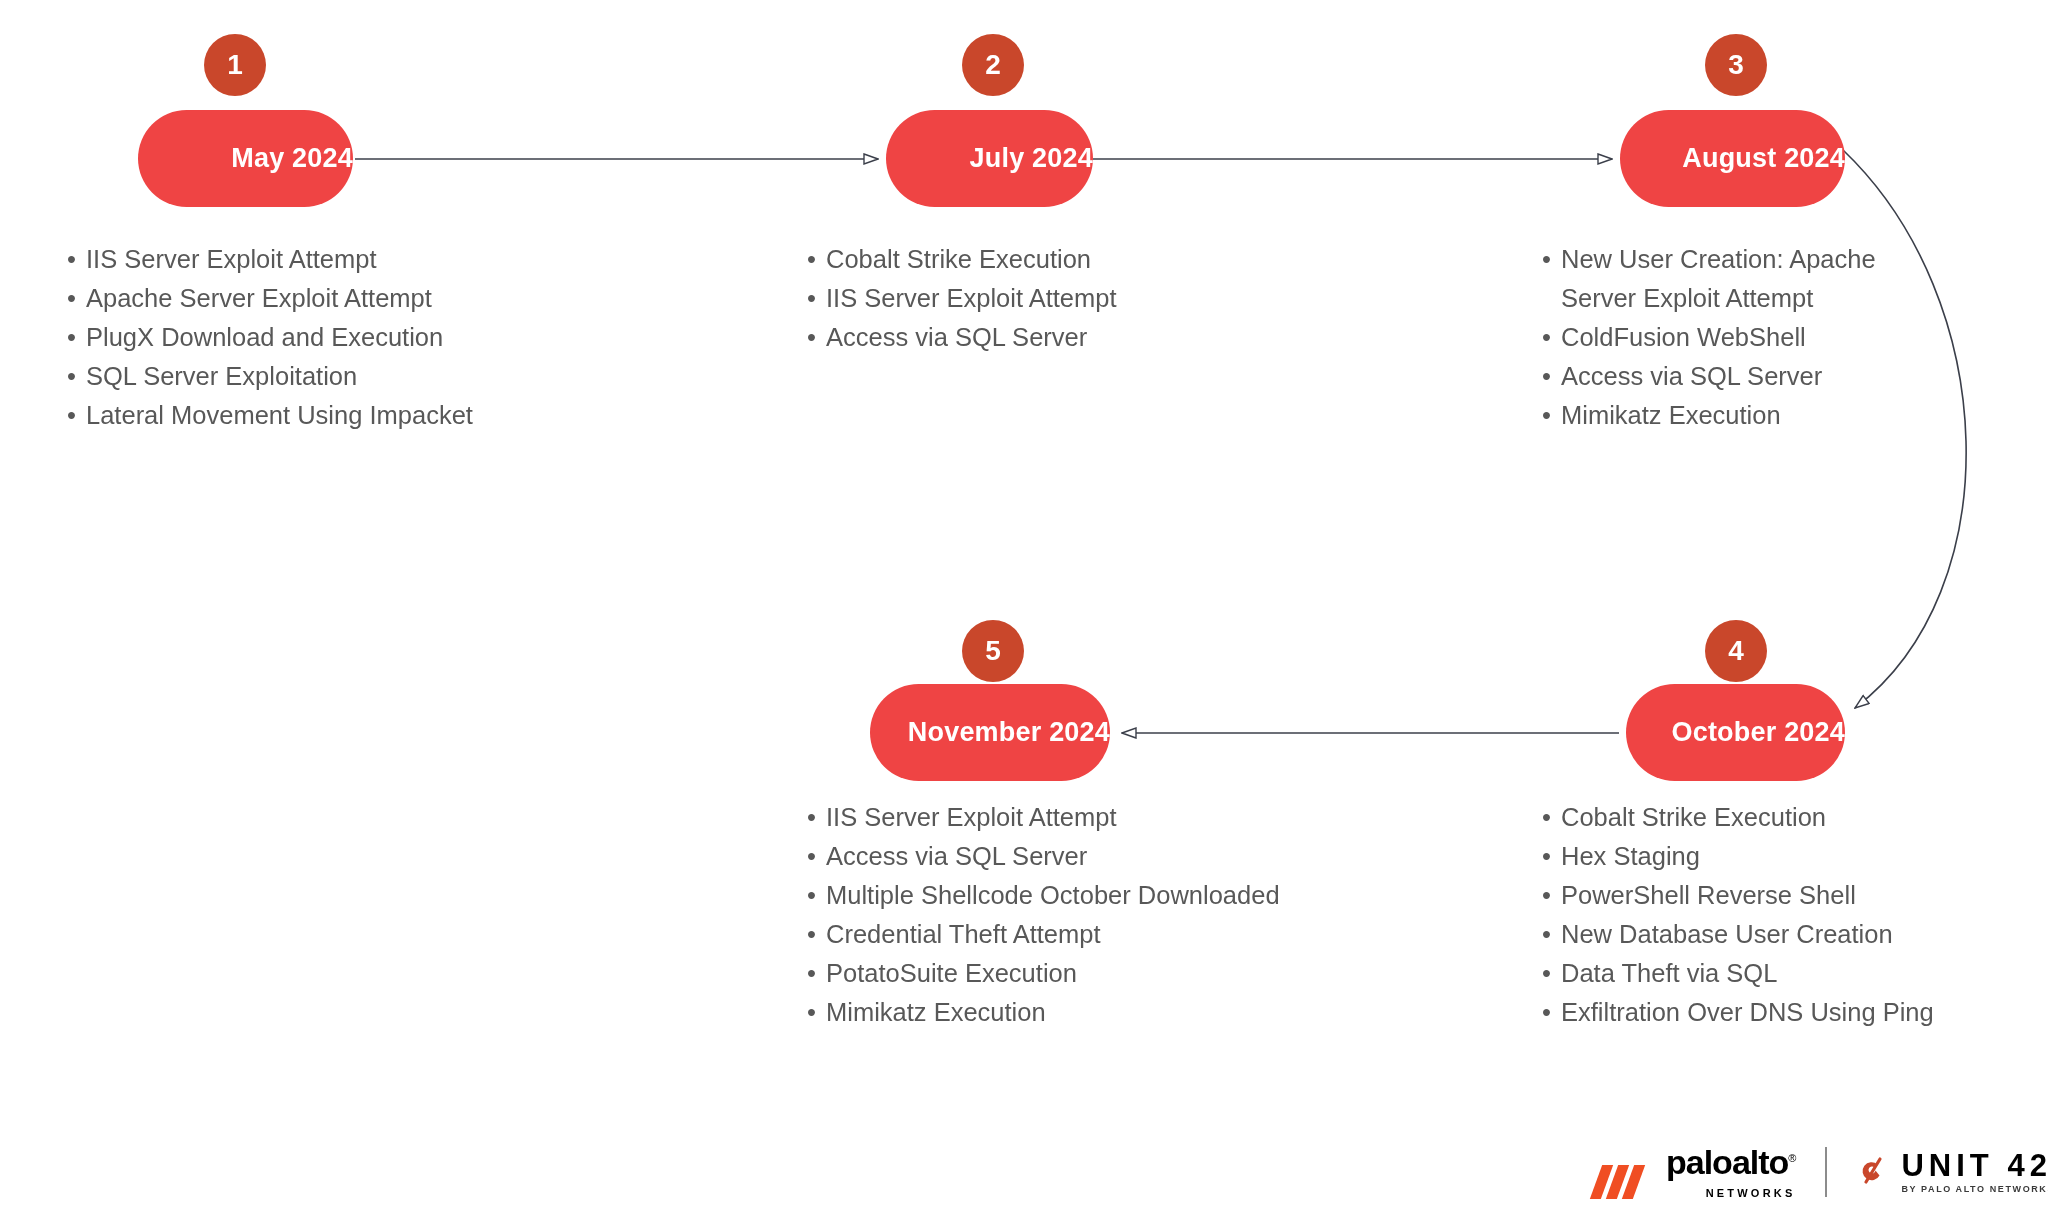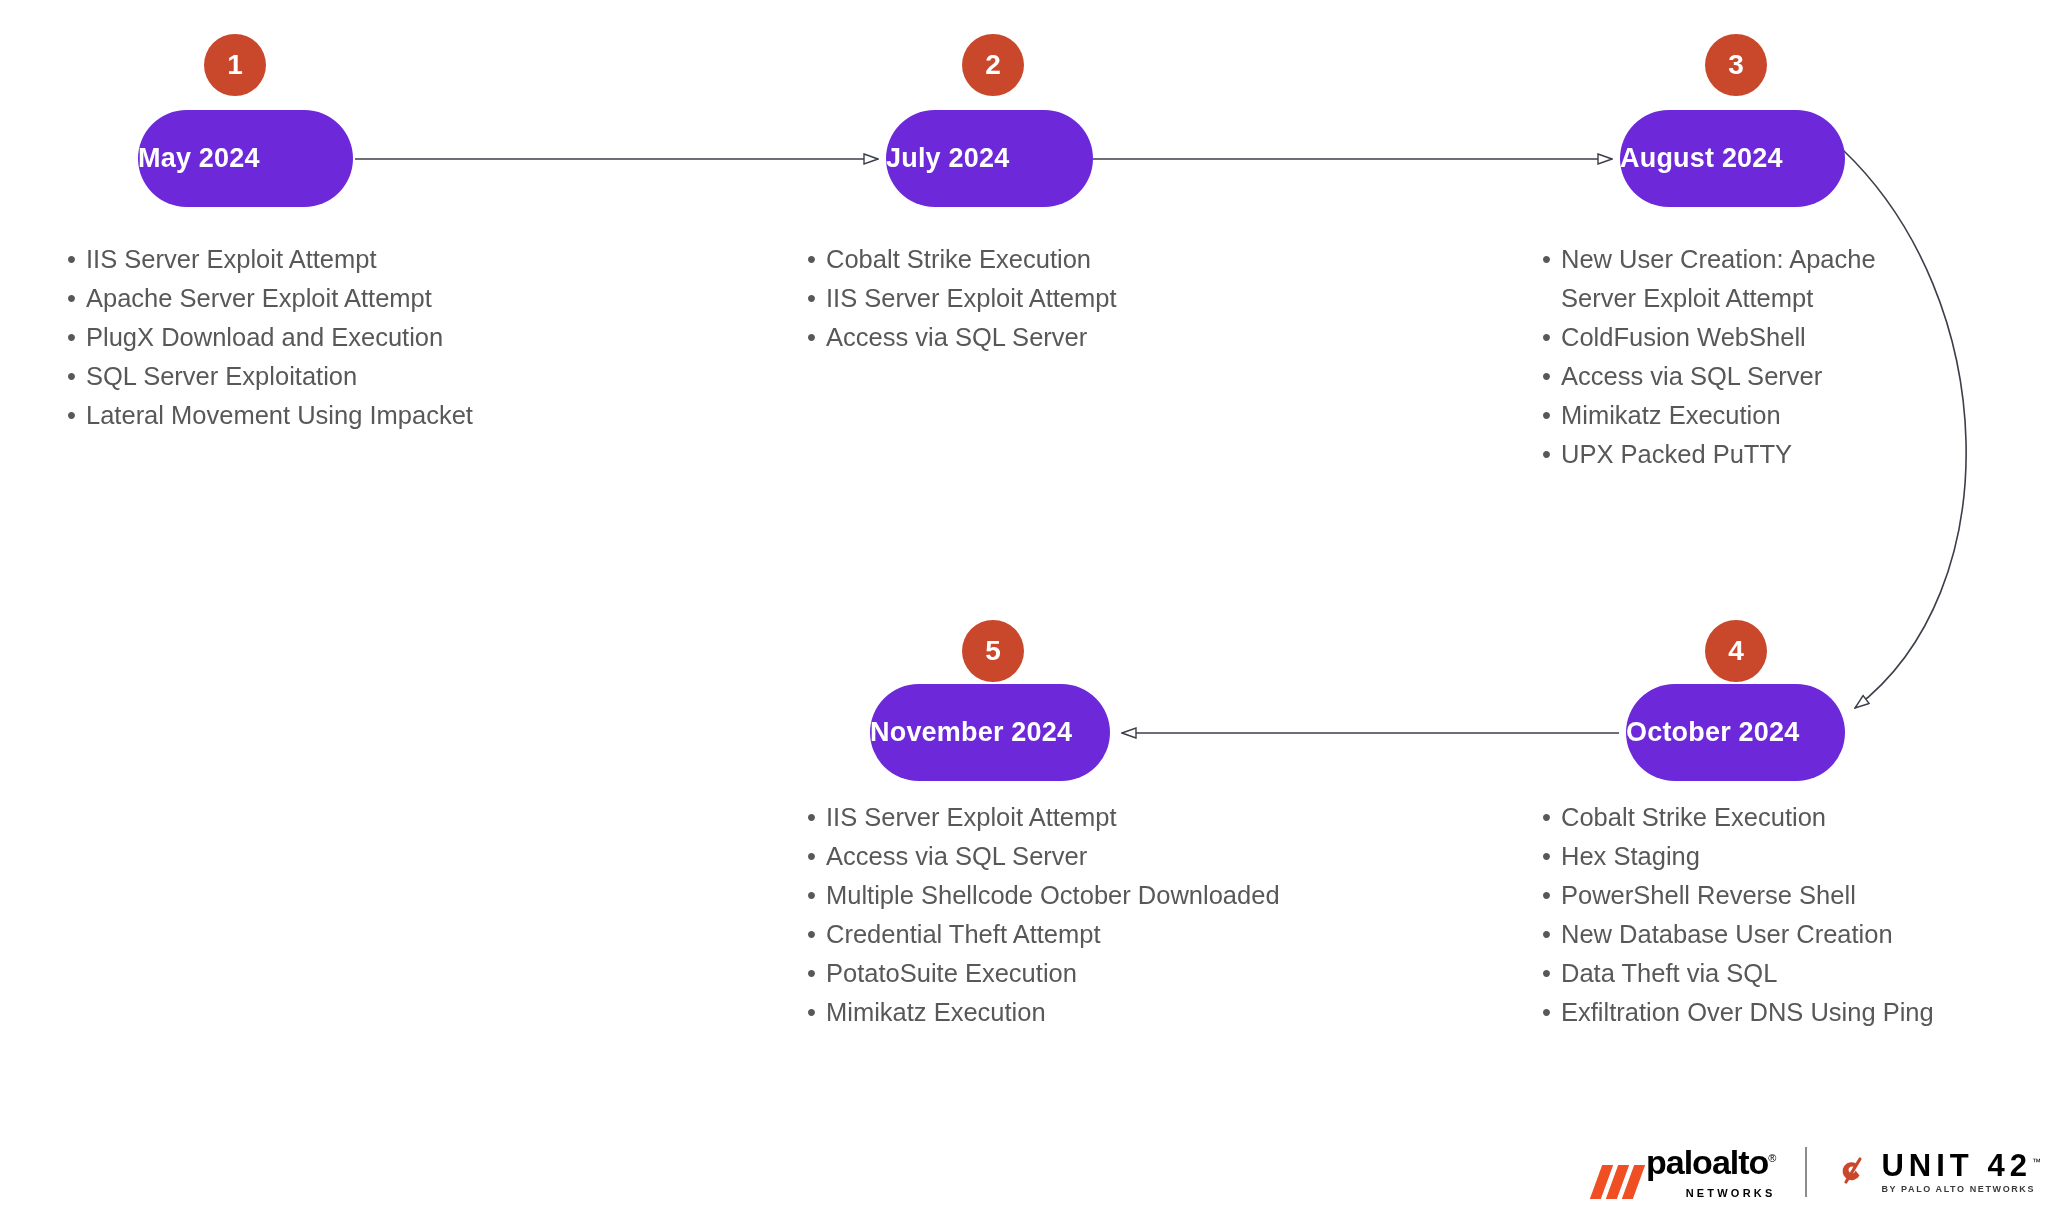--- a/index.html
+++ b/index.html
@@ -11,23 +11,23 @@
     overflow:hidden;
     position:relative;
   }
   #canvas{position:absolute;left:0;top:0;width:2048px;height:1227px;}
 
   svg.edges{position:absolute;left:0;top:0;width:2048px;height:1227px;pointer-events:none;}
 
   .node{position:absolute;}
   .pill{
     position:absolute;
-    background:#6d28d9;
+    background:#ef4444;
     border-radius:999px;
-    display:flex;align-items:center;justify-content:flex-start;
+    display:flex;align-items:center;justify-content:flex-end;
     color:#ffffff;
     font-weight:bold;
     font-size:27px;
     letter-spacing:.2px;
     white-space:nowrap;
     z-index:3;
   }
   .badge{
     position:absolute;
     width:62px;height:62px;
@@ -52,21 +52,21 @@
     white-space:pre-line;
   }
   .bullets li::before{
     content:"\2022";
     position:absolute;left:2px;top:0;
     color:#585858;
   }
 
   
   .logos{position:absolute;display:flex;align-items:center;}
-  .pan-logo{display:flex;align-items:flex-end;gap:4px;}
+  .pan-logo{display:flex;align-items:flex-end;gap:24px;}
   .pan-mark{position:relative;width:48px;height:34px;}
   .pan-mark i{
     position:absolute;top:0;width:11px;height:34px;
     background:#f04e23;
     transform:skewX(-20deg);
     display:block;
   }
   .pan-mark i:nth-child(1){left:2px;}
   .pan-mark i:nth-child(2){left:18px;}
   .pan-mark i:nth-child(3){left:34px;}
@@ -144,21 +144,20 @@
     <div class="pill" style="left:1620px;top:110px;width:225px;height:97px;">
       <span>August 2024</span>
     </div>
     <div class="bullets" style="left:1540px;top:240px;width:400px;">
       <ul>
         <li>New User Creation: Apache
 Server Exploit Attempt</li>
         <li>ColdFusion WebShell</li>
         <li>Access via SQL Server</li>
         <li>Mimikatz Execution</li>
-        <li>UPX Packed PuTTY</li>
       </ul>
     </div>
   </div>
 
   <div class="node">
     <div class="badge" style="left:962px;top:620px;">
       <span>5</span>
     </div>
     <div class="pill" style="left:870px;top:684px;width:240px;height:97px;">
       <span>November 2024</span>

